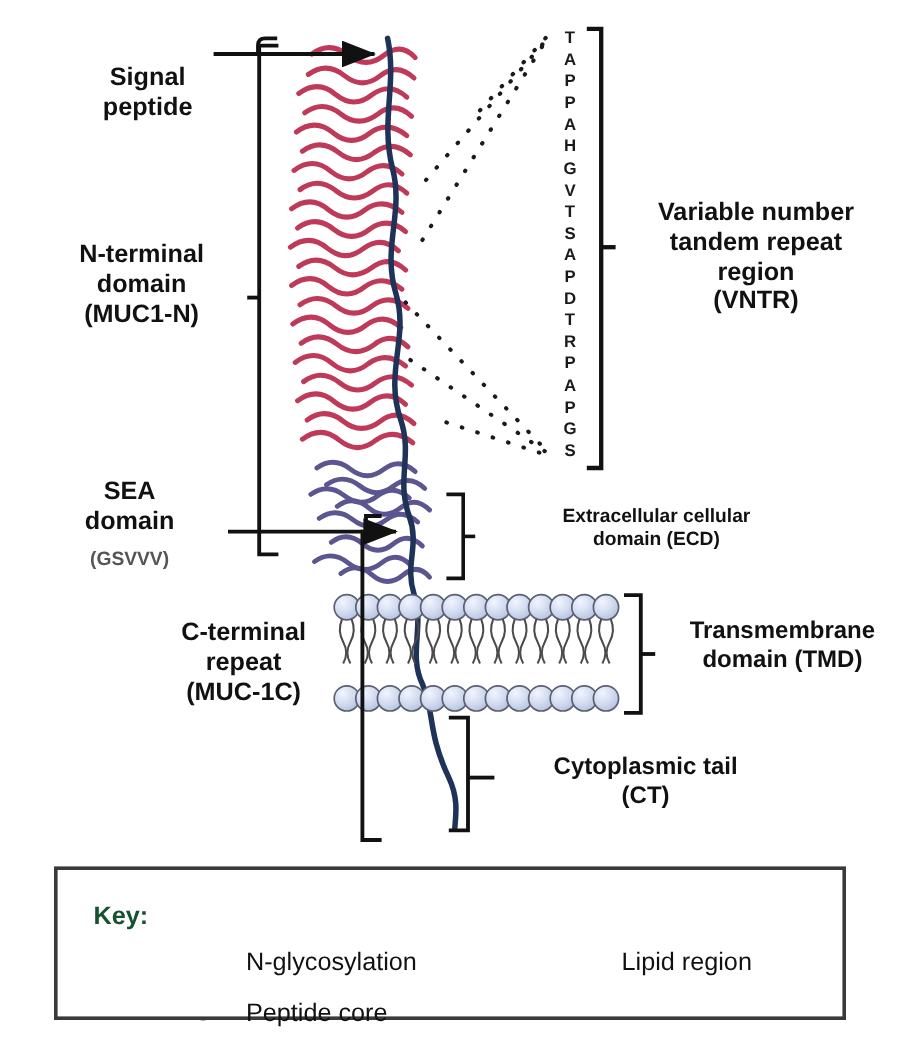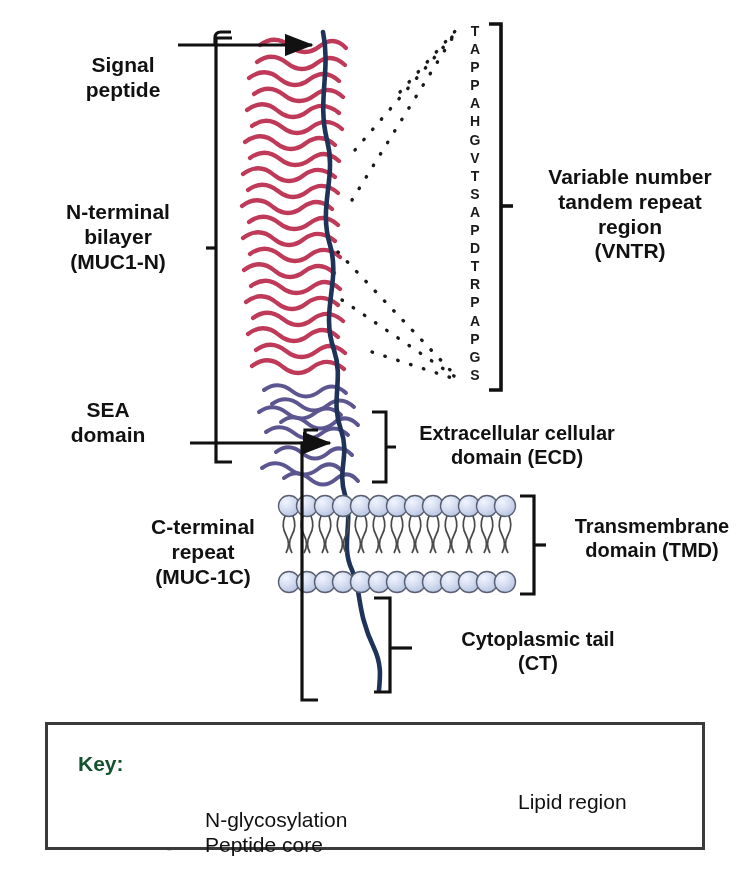--- a/index.html
+++ b/index.html
@@ -12,40 +12,40 @@
   .lbl{position:absolute;color:#111;font-weight:bold;line-height:1.18;text-align:center;}
   .lbl.sub{font-weight:bold;color:#4a4a4a;}
 
   
   #label-signal-peptide{left:38px;top:18px;width:170px;font-size:21px;margin-top:35px;}
   #label-n-terminal{left:18px;top:200px;width:200px;font-size:21px;}
   #label-sea{left:28px;top:398px;width:160px;font-size:21px;}
   #label-sea-sub{left:28px;top:458px;width:160px;font-size:16px;font-weight:bold;color:#555;}
   #label-c-terminal{left:108px;top:515px;width:190px;font-size:21px;}
   #label-vntr{left:512px;top:165px;width:236px;font-size:21px;}
-  #label-ecd{left:386px;top:422px;width:262px;font-size:20px;}
+  #label-ecd{left:416px;top:422px;width:262px;font-size:16px;}
   #label-tmd{left:548px;top:515px;width:208px;font-size:20px;}
   #label-ct{left:418px;top:628px;width:240px;font-size:20px;}
 
   
   #art{position:absolute;left:0;top:0;width:756px;height:873px;}
 
   
   #vntr-seq{position:absolute;left:462px;top:22px;width:26px;
      display:flex;flex-direction:column;align-items:center;}
   #vntr-seq span{font-size:14px;font-weight:bold;color:#1a1a1a;
      line-height:18.1px;height:18.1px;font-family:"Liberation Sans",sans-serif;}
 
   
   #key-box{position:absolute;left:45px;top:722px;width:660px;height:128px;
      border:3px solid #3a3a3a;background:#fff;box-sizing:border-box;}
   #key-title{position:absolute;left:78px;top:752px;font-size:21px;font-weight:bold;color:#14532d;}
   .key-text{position:absolute;font-size:21px;color:#111;font-weight:normal;}
   #key-o-text{left:205px;top:747px;}
-  #key-n-text{left:205px;top:790px;margin-top:18px;}
+  #key-n-text{left:205px;top:790px;}
   #key-p-text{left:205px;top:833px;}
   #key-bilayer-text{left:518px;top:790px;}
 </style>
 </head>
 <body>
 
 <div id="stage">
 
   <svg id="art" viewBox="0 0 756 873" xmlns="http://www.w3.org/2000/svg">
     <defs>
@@ -234,25 +234,26 @@
         <path d="M478 766 q-4 15 2 30 q6 15 0 30"></path>
         <path d="M488 766 q4 15 -2 30 q-6 15 0 30"></path>
       </g>
     </g>
   </svg>
 
   <div class="lbl" id="label-signal-peptide" style="white-space:pre-line">Signal
 peptide</div>
 
   <div class="lbl" id="label-n-terminal" style="white-space:pre-line">N-terminal
-bilayer
+domain
 (MUC1-N)</div>
 
   <div class="lbl" id="label-sea" style="white-space:pre-line">SEA
 domain</div>
+  <div class="lbl sub" id="label-sea-sub">(GSVVV)</div>
 
   <div class="lbl" id="label-c-terminal" style="white-space:pre-line">C-terminal
 repeat
 (MUC-1C)</div>
 
   <div class="lbl" id="label-vntr" style="white-space:pre-line">Variable number
 tandem repeat
 region
 (VNTR)</div>
 

